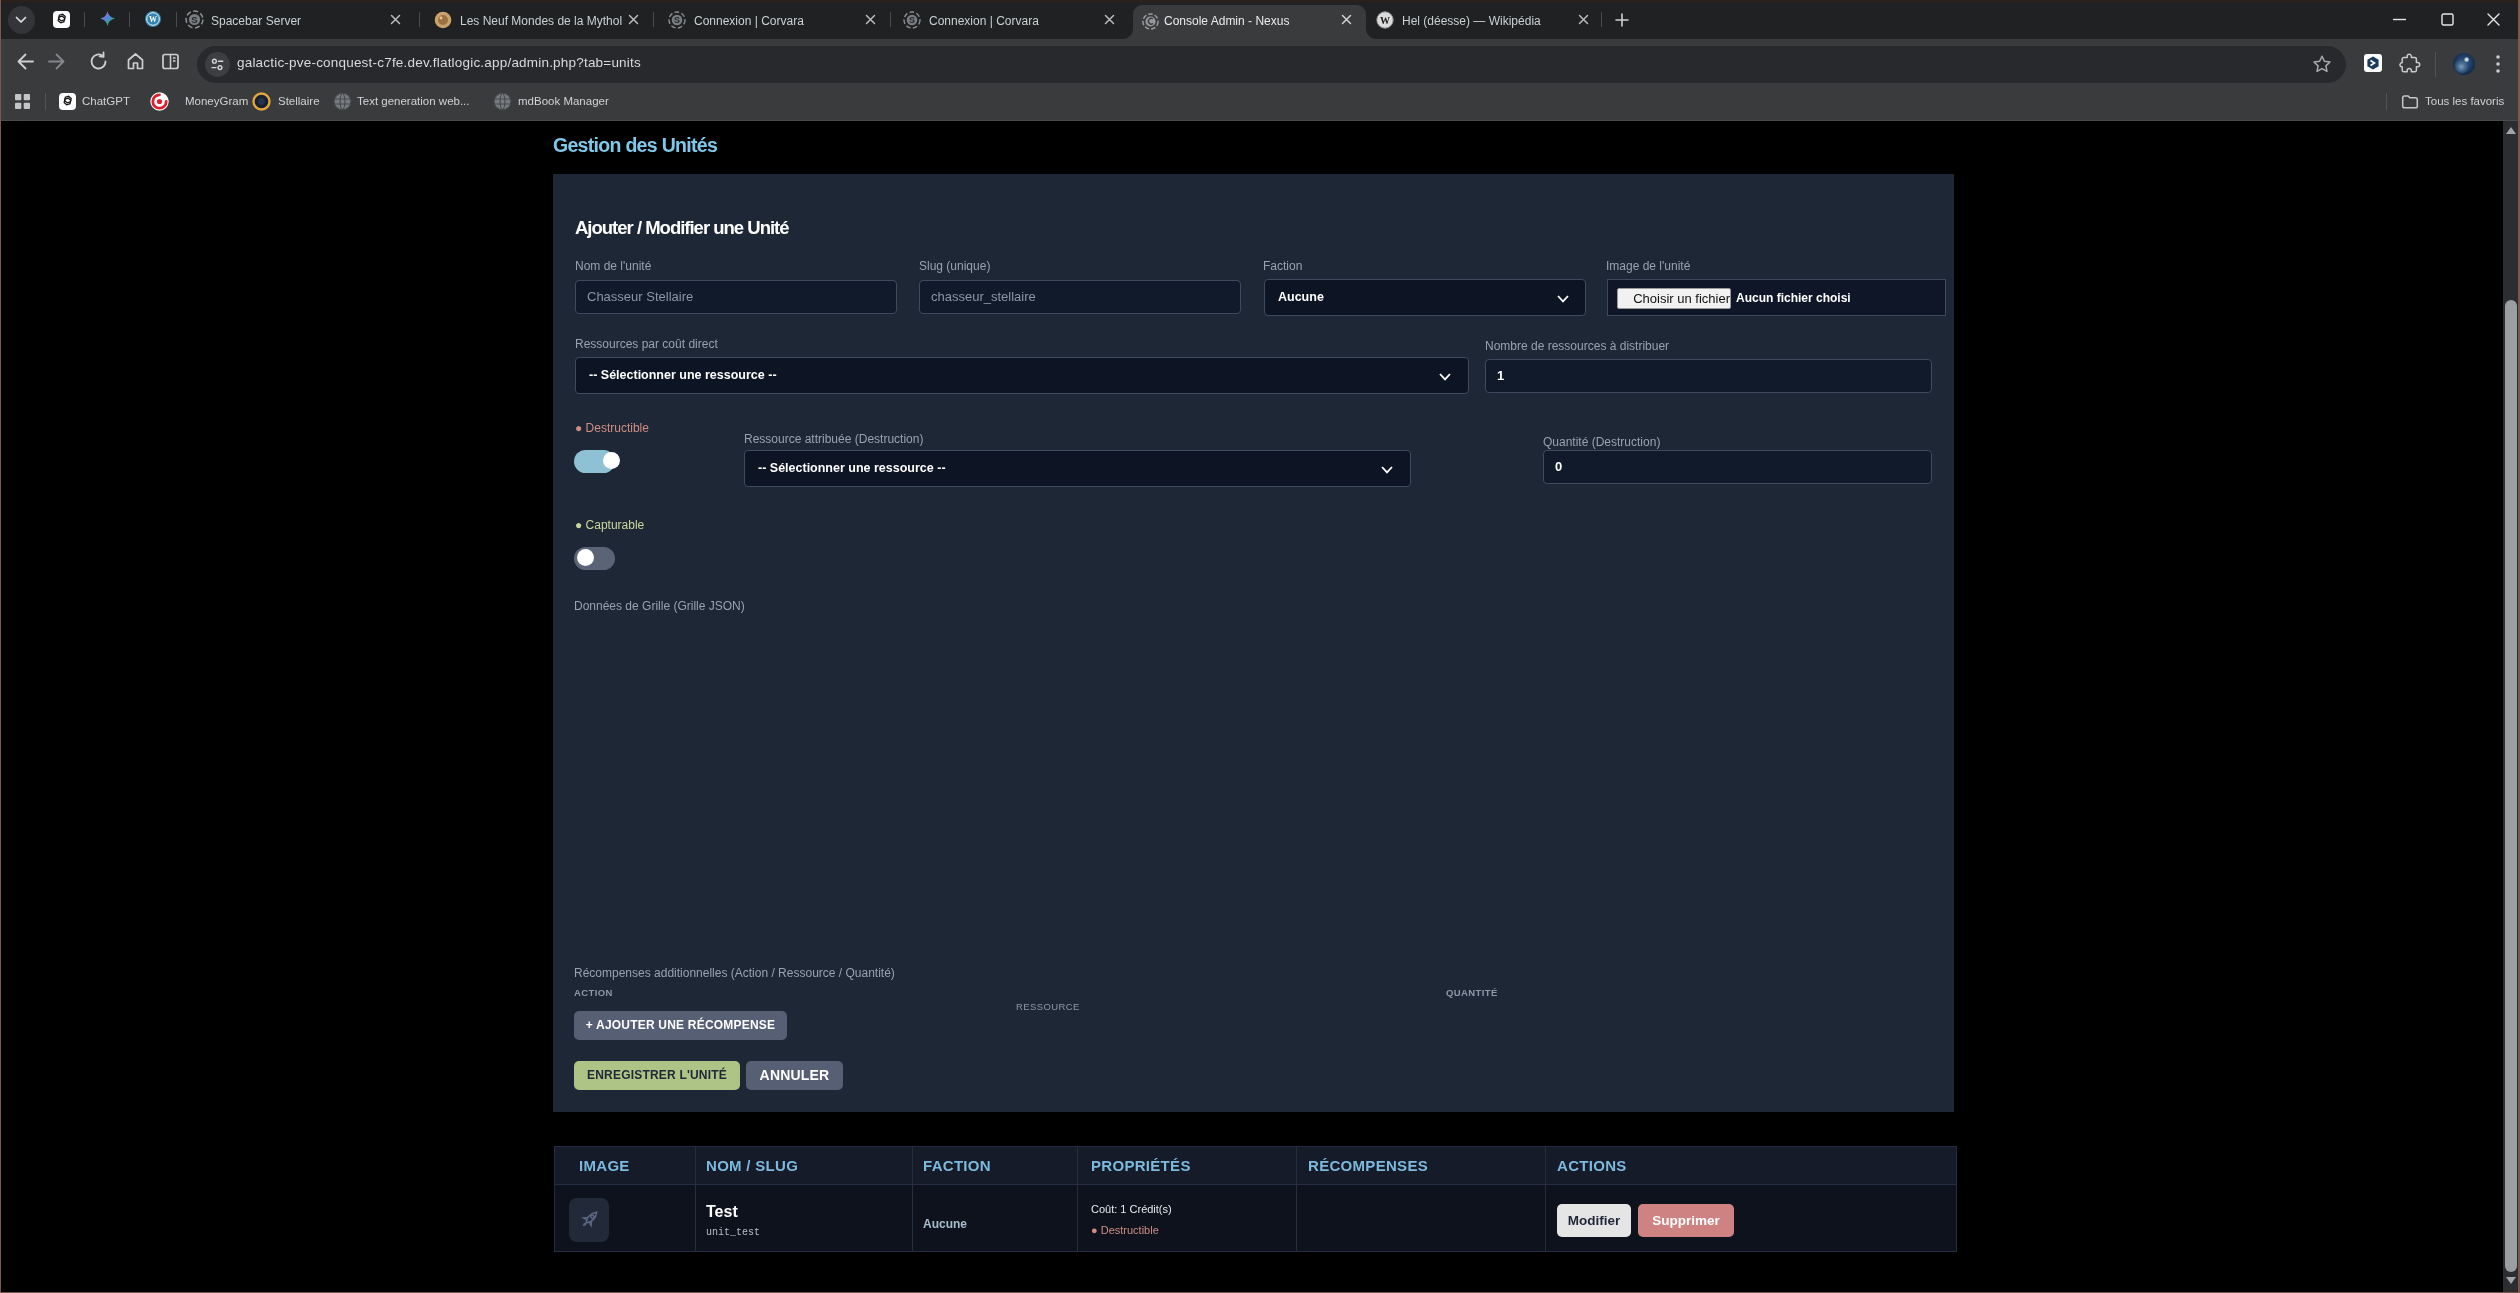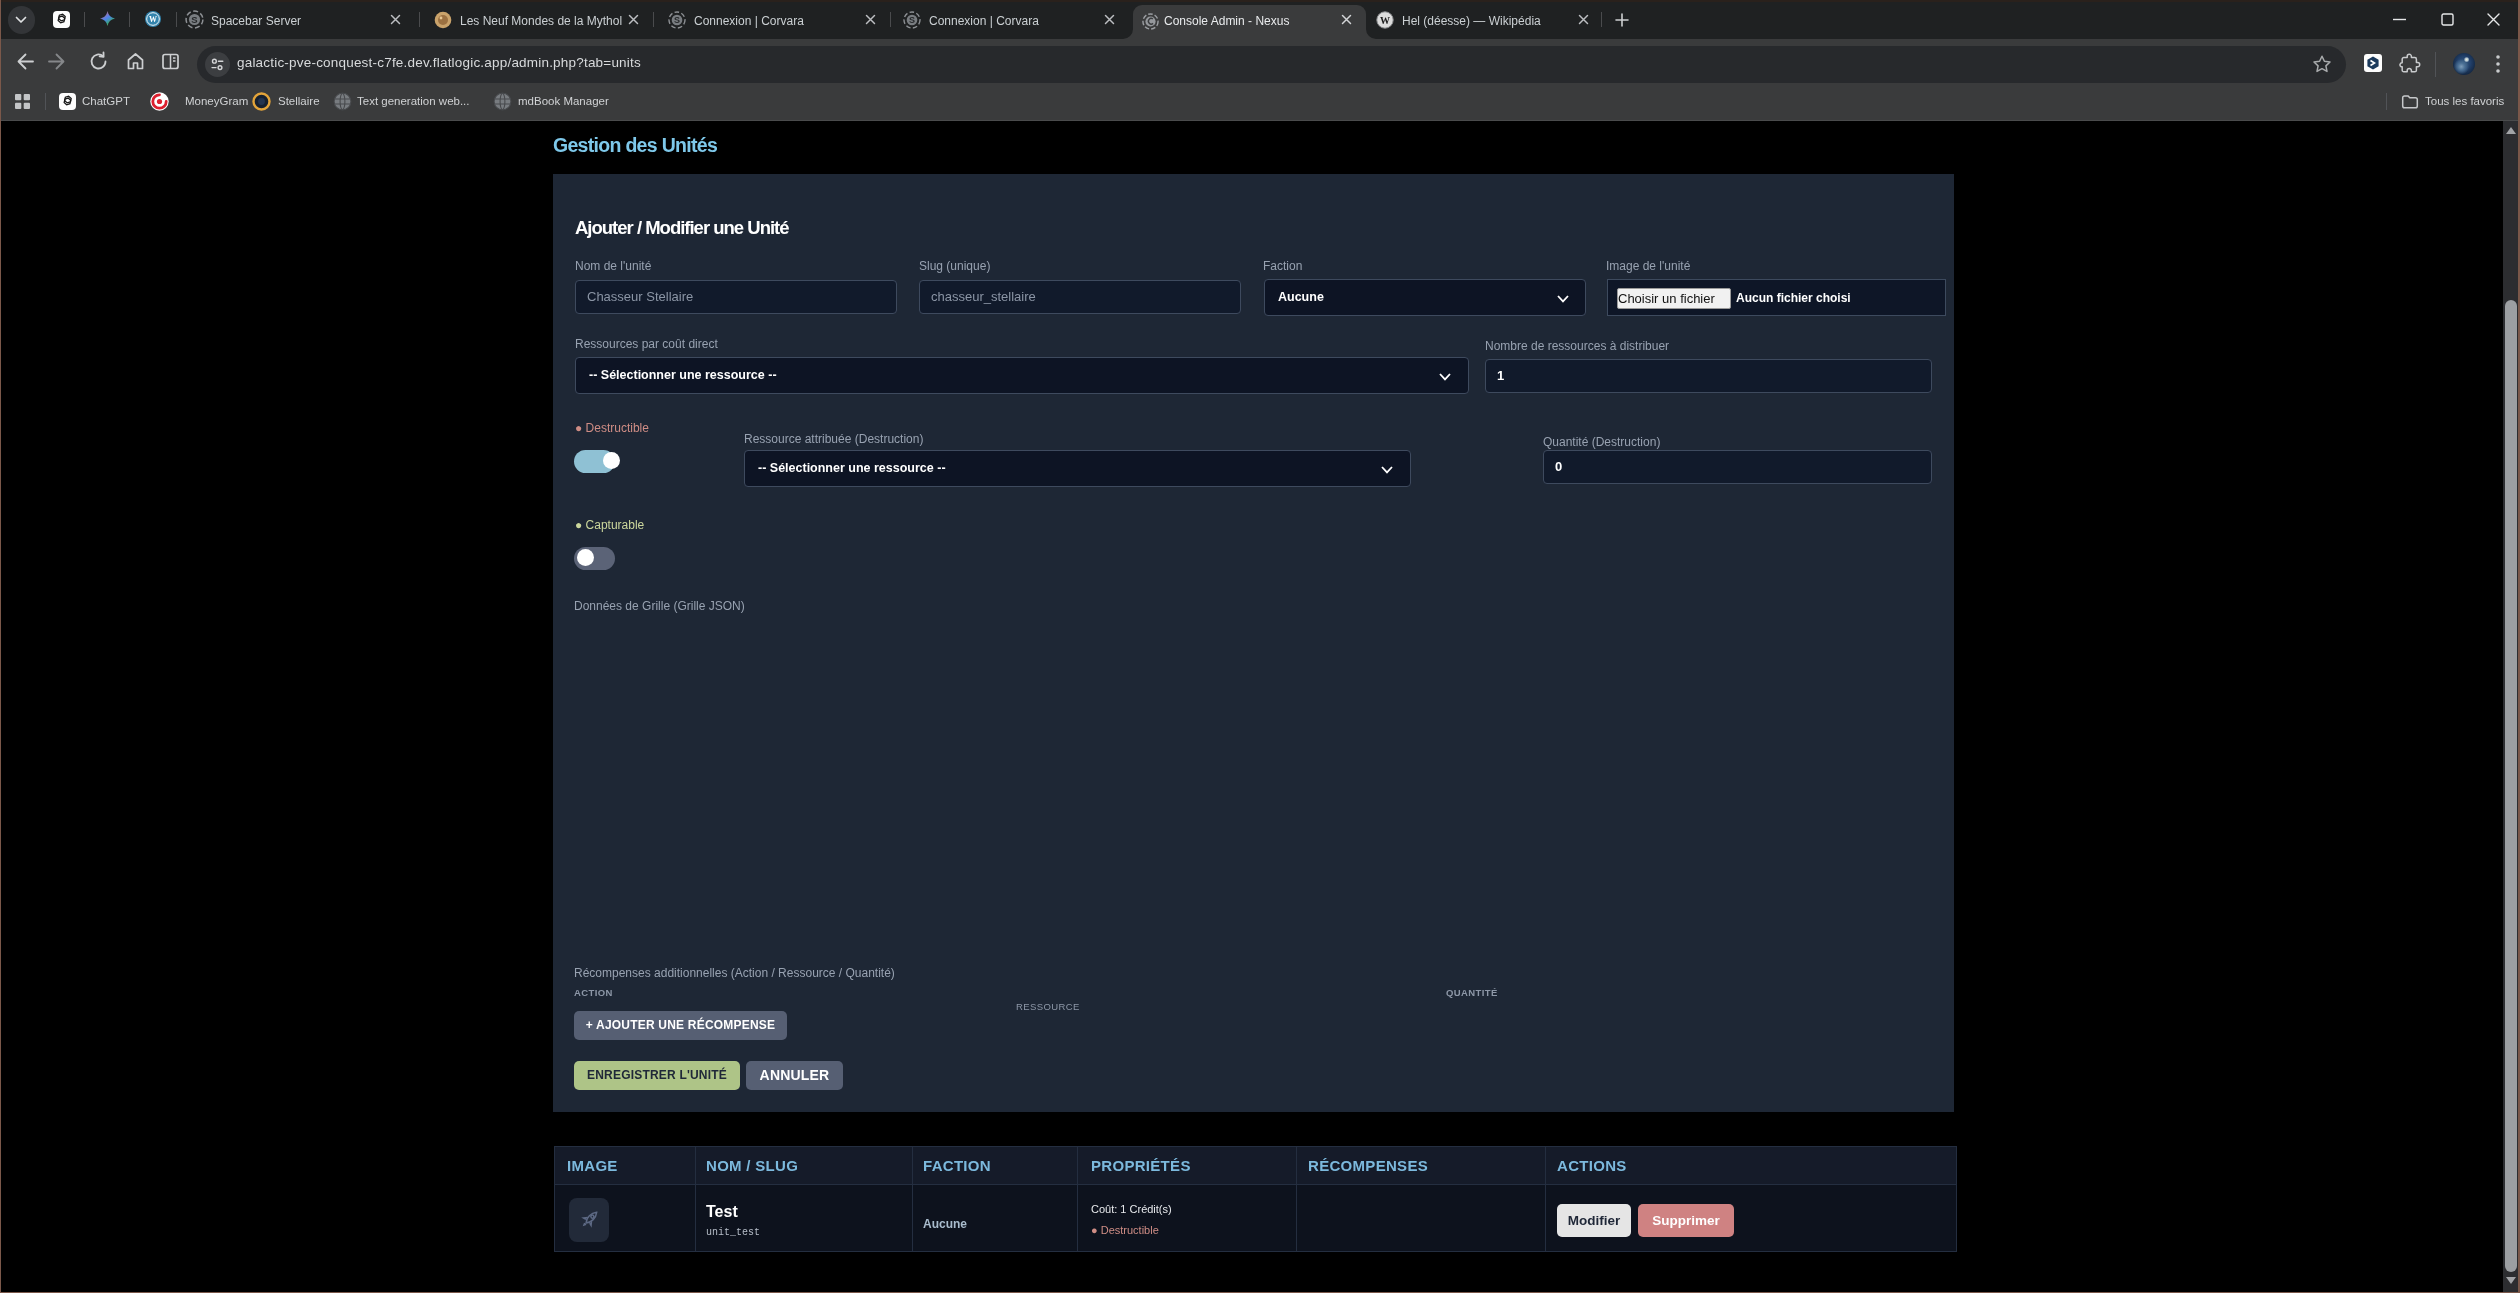--- a/index.html
+++ b/index.html
@@ -305,21 +305,21 @@
   <div class="lbl" style="left:1262px;top:138px">Faction</div>
   <div class="lbl" style="left:1605px;top:138px">Image de l'unité</div>
   <div class="inp" style="left:574px;top:159px;width:322px">Chasseur Stellaire</div>
   <div class="inp" style="left:918px;top:159px;width:322px">chasseur_stellaire</div>
   <div class="sel" style="left:1263px;top:158px;width:322px">Aucune
     <svg class="chev" style="left:292px" viewBox="0 0 12 8">
         <path d="M1 1 L6 6.4 L11 1" stroke="#fff" stroke-width="1.8" fill="none"></path>
       </svg>
   </div>
   <div class="abs" style="left:1606px;top:158px;width:339px;height:37px;border:1px solid #3d4a5e;background:#0e1627">
-    <div class="abs" style="left:9px;top:8px;width:114px;height:21px;background:#f1f1f1;border:1px solid #9a9a9a;border-radius:2px;color:#111;font-size:13px;text-align:left;line-height:20px">Choisir un fichier</div>
+    <div class="abs" style="left:9px;top:8px;width:114px;height:21px;background:#f1f1f1;border:1px solid #9a9a9a;border-radius:2px;color:#111;font-size:13px;text-align:right;line-height:20px">Choisir un fichier</div>
     <div class="abs" style="left:128px;top:11px;font-size:12px;font-weight:bold;color:#fff;white-space:nowrap">Aucun fichier choisi</div>
   </div>
 
   <div class="lbl" style="left:574px;top:216px">Ressources par coût direct</div>
   <div class="lbl" style="left:1484px;top:218px">Nombre de ressources à distribuer</div>
   <div class="sel" style="left:574px;top:236px;width:894px">-- Sélectionner une ressource --
     <svg class="chev" style="left:863px" viewBox="0 0 12 8">
         <path d="M1 1 L6 6.4 L11 1" stroke="#fff" stroke-width="1.8" fill="none"></path>
       </svg>
   </div>
@@ -348,21 +348,21 @@
   <div class="lbl" style="left:573px;top:845px">Récompenses additionnelles (Action / Ressource / Quantité)</div>
   <div class="abs" style="left:573px;top:866px;font-size:9.5px;font-weight:bold;color:#8e98a8;letter-spacing:0.4px">ACTION</div>
   <div class="abs" style="left:1015px;top:880px;font-size:9.5px;font-weight:normal;color:#8e98a8;letter-spacing:0.4px">RESSOURCE</div>
   <div class="abs" style="left:1445px;top:866px;font-size:9.5px;font-weight:bold;color:#8e98a8;letter-spacing:0.4px">QUANTITÉ</div>
   <div class="btn" style="left:573px;top:890px;width:213px;height:29px;background:#565f73;color:#fff;font-size:12px;line-height:29px;letter-spacing:0.2px">+ AJOUTER UNE RÉCOMPENSE</div>
   <div class="btn" style="left:573px;top:940px;width:166px;height:29px;background:#aec487;color:#202838;font-size:12px;line-height:29px;letter-spacing:0.2px">ENREGISTRER L'UNITÉ</div>
   <div class="btn" style="left:745px;top:940px;width:97px;height:29px;background:#565f73;color:#fff;font-size:14px;line-height:29px;letter-spacing:0.2px">ANNULER</div>
 
   <div id="utable">
     <div class="abs" style="left:0;top:0;width:1401px;height:37px;background:#151b29"></div>
-    <div class="thc" style="left:12px">IMAGE</div>
+    <div class="thc" style="left:24px">IMAGE</div>
     <div class="thc" style="left:151px">NOM / SLUG</div>
     <div class="thc" style="left:368px">FACTION</div>
     <div class="thc" style="left:536px">PROPRIÉTÉS</div>
     <div class="thc" style="left:753px">RÉCOMPENSES</div>
     <div class="thc" style="left:1002px">ACTIONS</div>
     <div class="abs" style="left:0;top:37px;width:1401px;height:1px;background:#242e40"></div>
     <div class="tvert" style="left:140px"></div>
     <div class="tvert" style="left:357px"></div>
     <div class="tvert" style="left:522px"></div>
     <div class="tvert" style="left:741px"></div>

